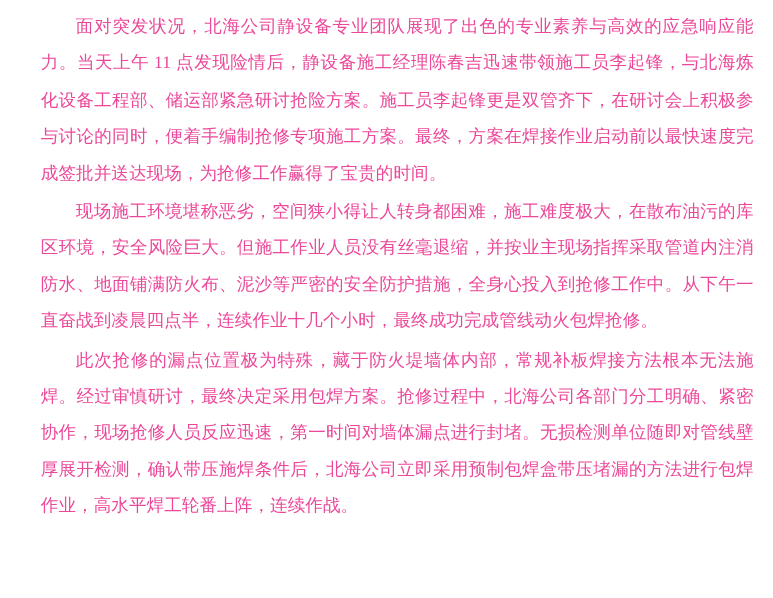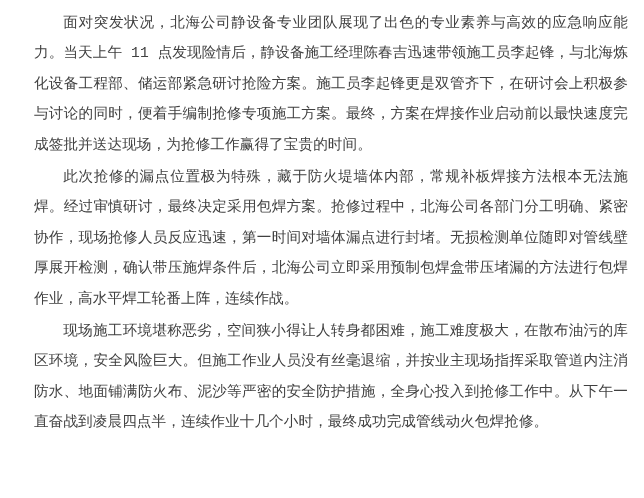--- a/index.html
+++ b/index.html
@@ -24,29 +24,29 @@
     color: #000000;
   }
   p.para {
     margin: 0 0 2px 0;
     font-size: 14.6px;
     line-height: 30.4px;
     text-align: justify;
     text-justify: inter-ideograph;
     text-indent: 2em;
     letter-spacing: 0.1px;
-    color: #404040;
-    font-family: Liberation Mono, monospace;
+    color: #ec4899;
+    font-family: Liberation Serif, serif;
   }
   p.para:last-child {
     margin-bottom: 0;
   }
 </style>
 </head>
 <body>
 
 <div class="page">
   <div class="doc-body">
     <p class="para">面对突发状况，北海公司静设备专业团队展现了出色的专业素养与高效的应急响应能力。当天上午 11 点发现险情后，静设备施工经理陈春吉迅速带领施工员李起锋，与北海炼化设备工程部、储运部紧急研讨抢险方案。施工员李起锋更是双管齐下，在研讨会上积极参与讨论的同时，便着手编制抢修专项施工方案。最终，方案在焊接作业启动前以最快速度完成签批并送达现场，为抢修工作赢得了宝贵的时间。</p>
+    <p class="para">现场施工环境堪称恶劣，空间狭小得让人转身都困难，施工难度极大，在散布油污的库区环境，安全风险巨大。但施工作业人员没有丝毫退缩，并按业主现场指挥采取管道内注消防水、地面铺满防火布、泥沙等严密的安全防护措施，全身心投入到抢修工作中。从下午一直奋战到凌晨四点半，连续作业十几个小时，最终成功完成管线动火包焊抢修。</p>
     <p class="para">此次抢修的漏点位置极为特殊，藏于防火堤墙体内部，常规补板焊接方法根本无法施焊。经过审慎研讨，最终决定采用包焊方案。抢修过程中，北海公司各部门分工明确、紧密协作，现场抢修人员反应迅速，第一时间对墙体漏点进行封堵。无损检测单位随即对管线壁厚展开检测，确认带压施焊条件后，北海公司立即采用预制包焊盒带压堵漏的方法进行包焊作业，高水平焊工轮番上阵，连续作战。</p>
-    <p class="para">现场施工环境堪称恶劣，空间狭小得让人转身都困难，施工难度极大，在散布油污的库区环境，安全风险巨大。但施工作业人员没有丝毫退缩，并按业主现场指挥采取管道内注消防水、地面铺满防火布、泥沙等严密的安全防护措施，全身心投入到抢修工作中。从下午一直奋战到凌晨四点半，连续作业十几个小时，最终成功完成管线动火包焊抢修。</p>
   </div>
 </div>
 
 </body></html>

